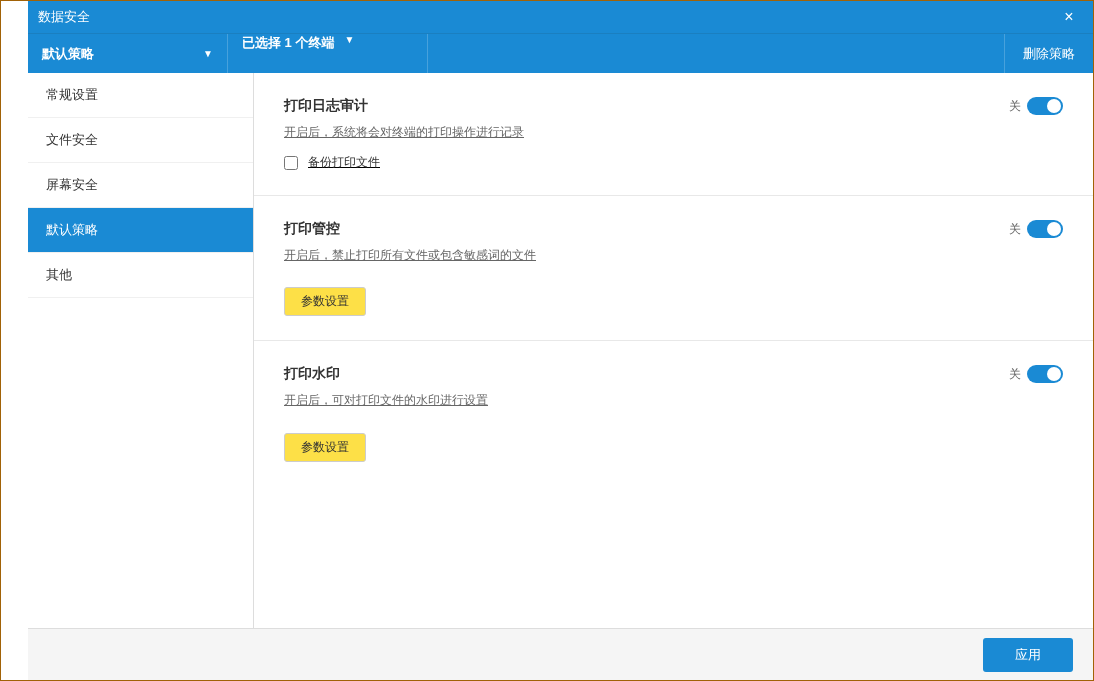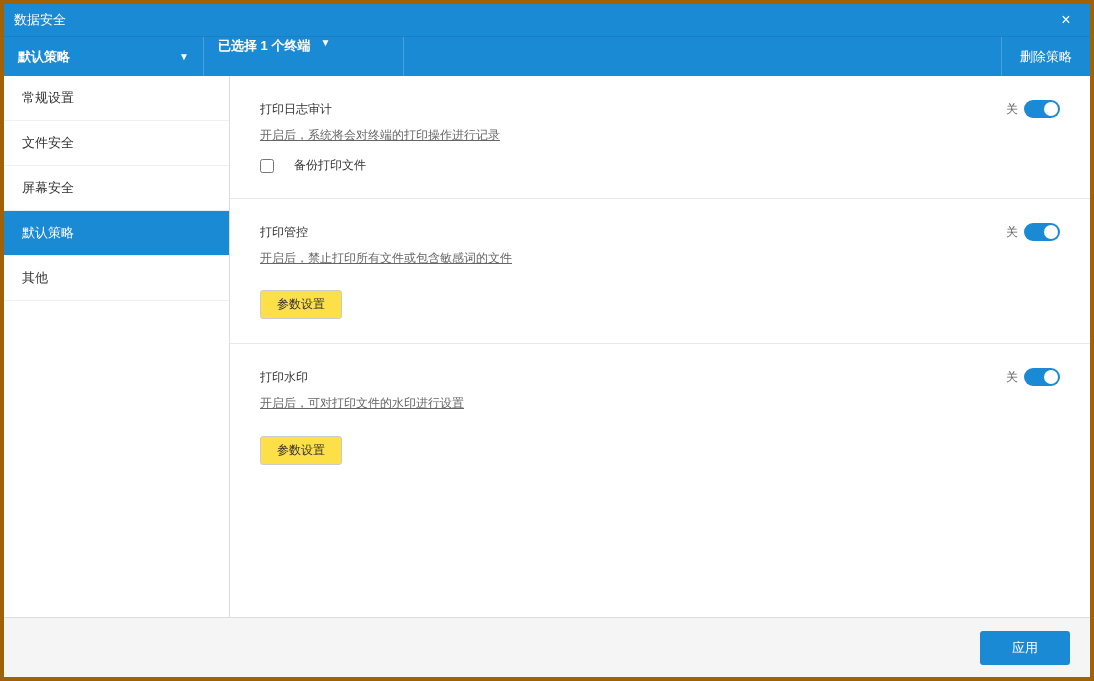--- a/index.html
+++ b/index.html
@@ -11,24 +11,25 @@
       justify-content: center;
       align-items: center;
       width: 1094px;
       height: 681px;
       overflow: hidden;
     }
     .window {
       width: 1094px;
       height: 681px;
       background: #fff;
-      border: 4px solid #a16207;
+      border: 1px solid #a16207;
       display: flex;
       flex-direction: column;
       box-shadow: 2px 2px 8px rgba(0,0,0,0.3);
+      padding-left: 27px;
     }
     
     .title-bar {
       background: #1a8ad4;
       color: #fff;
       height: 32px;
       display: flex;
       align-items: center;
       padding: 0 10px;
       flex-shrink: 0;
@@ -147,23 +148,23 @@
     .section:last-child {
       border-bottom: none;
     }
     .section-header {
       display: flex;
       align-items: center;
       justify-content: space-between;
       margin-bottom: 8px;
     }
     .section-title {
-      font-size: 12px;
+      font-size: 14px;
       color: #333;
-      font-weight: normal;
+      font-weight: bold;
     }
     .section-desc {
       font-size: 12px;
       color: #666;
       margin-bottom: 12px;
       line-height: 1.6;
       text-decoration: underline;
     }
     .toggle-label {
       font-size: 12px;
@@ -193,22 +194,23 @@
       top: 2px;
       right: 2px;
       width: 14px;
       height: 14px;
       background: #fff;
       border-radius: 50%;
     }
     .checkbox-row {
       display: flex;
       align-items: center;
-      gap: 20px;
+      gap: 10px;
       margin-top: 6px;
+      text-decoration: underline;
     }
     .checkbox-row input[type="checkbox"] {
       width: 14px;
       height: 14px;
       cursor: pointer;
     }
     .checkbox-label {
       font-size: 12px;
       color: #333;
     }
@@ -218,21 +220,21 @@
       background: #fde047;
       border: 1px solid #ccc;
       border-radius: 3px;
       font-size: 12px;
       color: #333;
       cursor: pointer;
       display: inline-block;
     }
     
     .footer {
-      height: 60px;
+      height: 52px;
       background: #f5f5f5;
       border-top: 1px solid #ddd;
       display: flex;
       align-items: center;
       justify-content: flex-end;
       padding: 0 20px;
       flex-shrink: 0;
     }
     .apply-btn {
       background: #1a8ad4;

